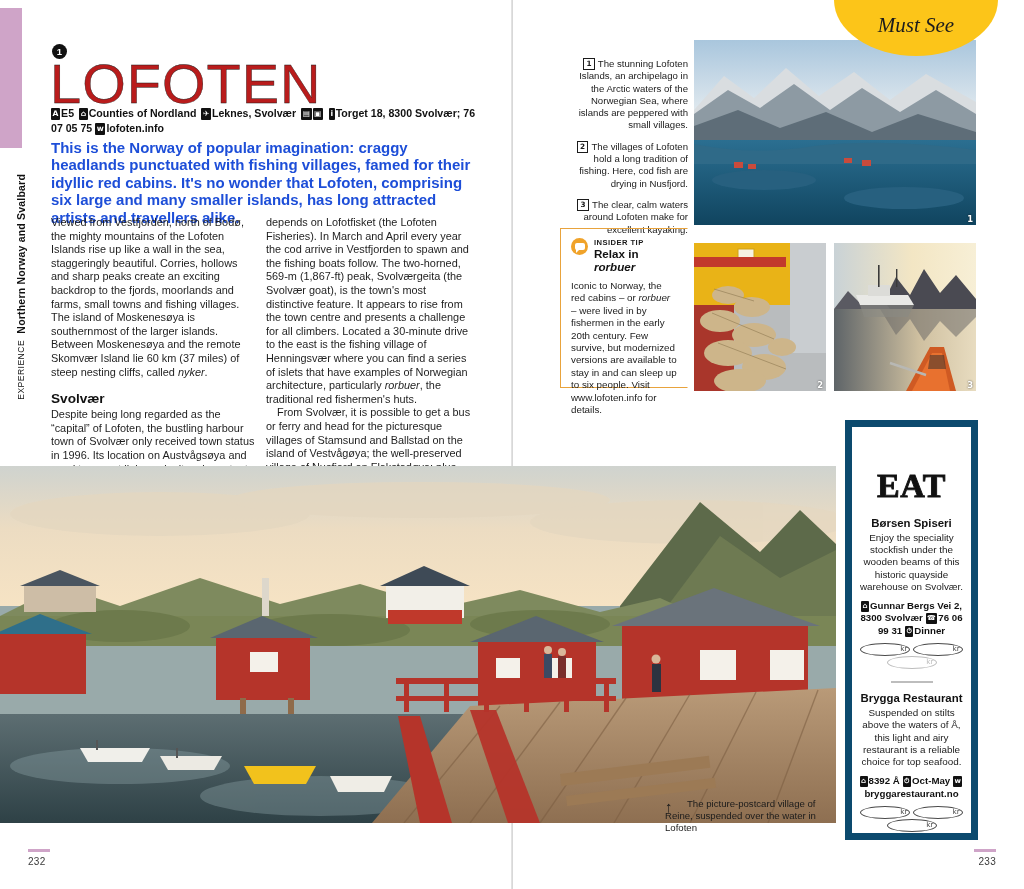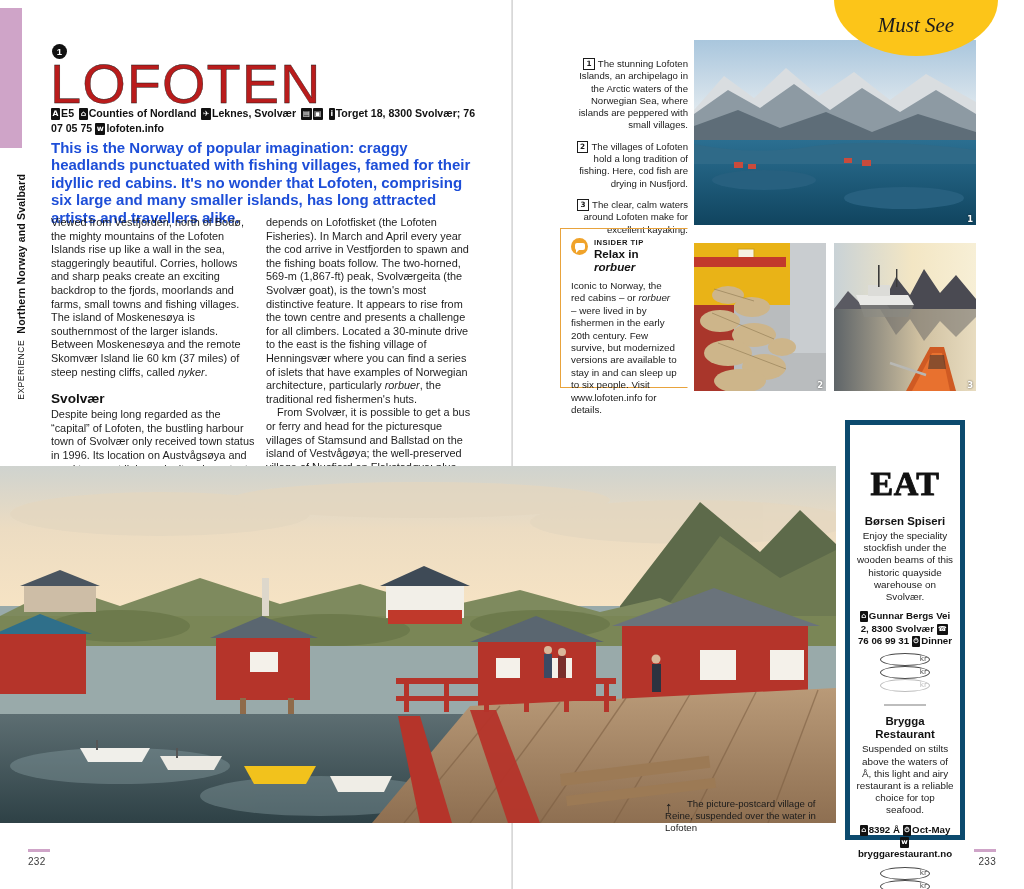--- a/index.html
+++ b/index.html
@@ -119,22 +119,22 @@
   .ph3{left:834px;top:243px;width:142px;height:148px;}
   .ph-main{left:0px;top:466px;width:836px;height:357px;}
 
   
   .maincap{position:absolute;left:665px;top:798px;width:175px;font-size:9.6px;line-height:12.2px;color:#1b1b1b;}
   .maincap .arrow{position:absolute;left:0;top:2px;font-size:15px;line-height:13px;color:#1b1b1b;}
   .maincap .txt{margin-left:22px;}
 
   
   .eat{
-    position:absolute;left:845px;top:420px;width:120px;height:420px;
-    border:5px solid #0c4a6e;box-sizing:border-box;padding:42px 6px 0 6px;text-align:center;
+    position:absolute;left:845px;top:420px;width:133px;height:420px;
+    border:7px solid #0c4a6e;box-sizing:border-box;padding:42px 6px 0 6px;text-align:center;
   }
   .eat h2{
     margin:0 0 14px 0;font-family:"Liberation Serif", serif;font-weight:bold;
     font-size:34px;line-height:34px;letter-spacing:.5px;color:#111;
     -webkit-text-stroke:.9px #111;
   }
   .eat .entry{margin-bottom:8px;}
   .eat .name{font-size:11.4px;line-height:13px;font-weight:bold;color:#111;margin-bottom:2px;}
   .eat .desc{font-size:9.9px;line-height:12.2px;color:#1b1b1b;}
   .eat .info{font-size:9.7px;line-height:12.4px;font-weight:bold;color:#111;margin-top:7px;}

